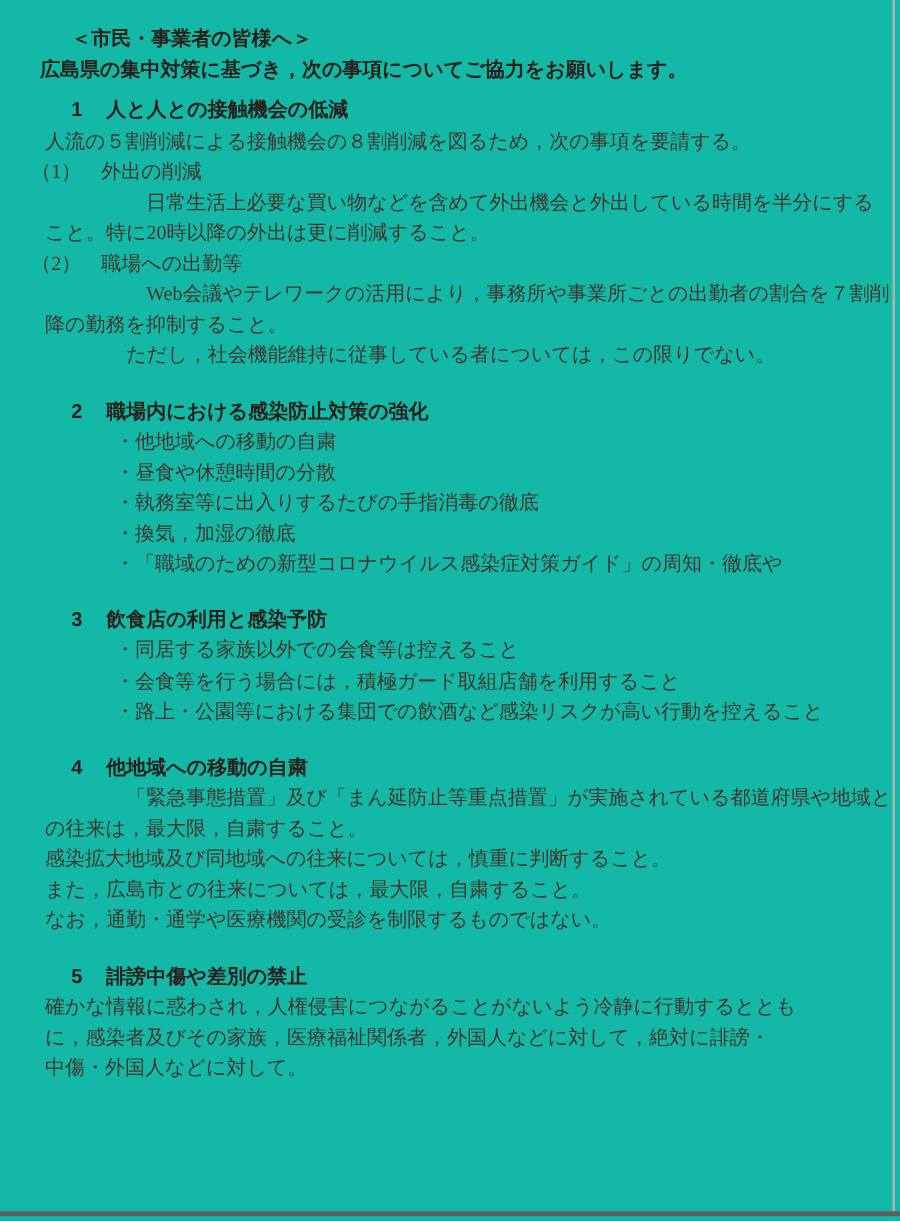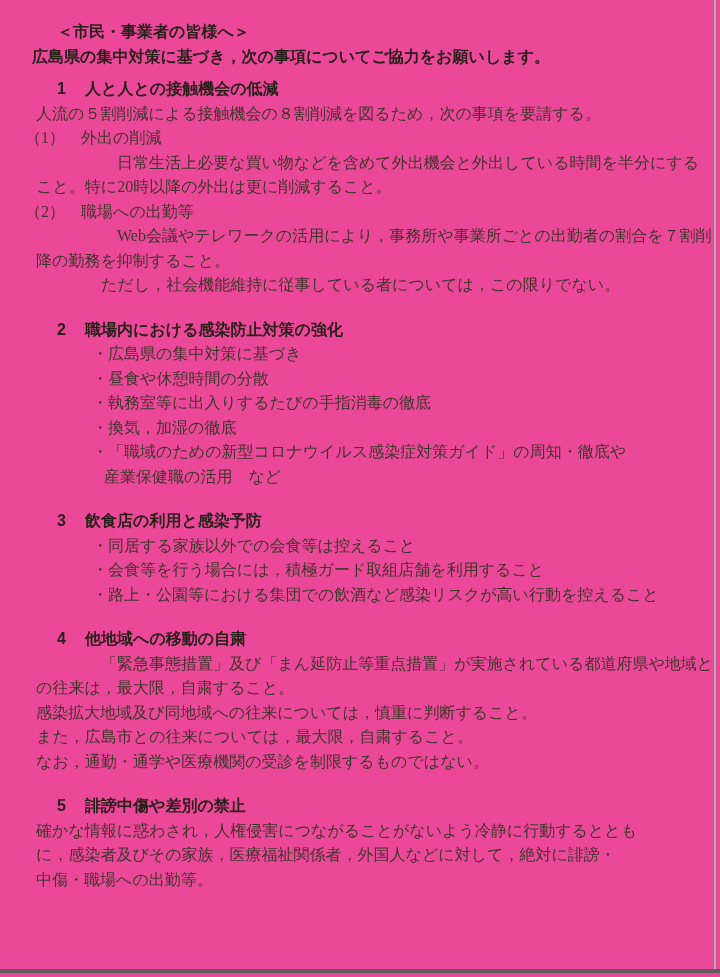--- a/index.html
+++ b/index.html
@@ -1,20 +1,20 @@
 <!DOCTYPE html>
 <html style="--text-color: #41362b; --heading-color: #29201a; --border-right-color: #b0b0b0; --border-bottom-color: #5f5f5f;"><head>
 <meta charset="utf-8">
 <style>
   html,body{margin:0;padding:0;background:#ffffff;}
   .page{
     position:relative;
     width:720px;height:977px;
     box-sizing:border-box;
-    background:#ec4899;
+    background:#14b8a6;
     overflow:hidden;
     font-family:"Liberation Serif","DejaVu Serif",serif;
     font-size:16px;
     line-height:24.5px;
     color:var(--text-color,#41362b);
     padding-top:20px;
   }
   .edge-right{
     position:absolute;top:0;right:4px;width:2px;height:973px;
     background:var(--border-right-color,#b0b0b0);
@@ -61,26 +61,25 @@
         <div class="line numitem">（2）　職場への出勤等</div>
         <div class="line subfirst">Web会議やテレワークの活用により，事務所や事業所ごとの出勤者の割合を７割削</div>
         <div class="line base">降の勤務を抑制すること。</div>
         <div class="line first">ただし，社会機能維持に従事している者については，この限りでない。</div>
       </section>
       <section class="doc-section">
         <div class="sec-heading gothic">
           <span class="sec-num">2</span>
           <span>職場内における感染防止対策の強化</span>
         </div>
-        <div class="line bullet">・広島県の集中対策に基づき</div>
+        <div class="line bullet">・他地域への移動の自粛</div>
         <div class="line bullet">・昼食や休憩時間の分散</div>
         <div class="line bullet">・執務室等に出入りするたびの手指消毒の徹底</div>
         <div class="line bullet">・換気，加湿の徹底</div>
         <div class="line bullet">・「職域のための新型コロナウイルス感染症対策ガイド」の周知・徹底や</div>
-        <div class="line bullet-cont">産業保健職の活用　など</div>
       </section>
       <section class="doc-section">
         <div class="sec-heading gothic">
           <span class="sec-num">3</span>
           <span>飲食店の利用と感染予防</span>
         </div>
         <div class="line bullet">・同居する家族以外での会食等は控えること</div>
         <div class="line bullet">・会食等を行う場合には，積極ガード取組店舗を利用すること</div>
         <div class="line bullet">・路上・公園等における集団での飲酒など感染リスクが高い行動を控えること</div>
       </section>
@@ -95,18 +94,18 @@
         <div class="line base">また，広島市との往来については，最大限，自粛すること。</div>
         <div class="line base">なお，通勤・通学や医療機関の受診を制限するものではない。</div>
       </section>
       <section class="doc-section">
         <div class="sec-heading gothic">
           <span class="sec-num">5</span>
           <span>誹謗中傷や差別の禁止</span>
         </div>
         <div class="line base">確かな情報に惑わされ，人権侵害につながることがないよう冷静に行動するととも</div>
         <div class="line base">に，感染者及びその家族，医療福祉関係者，外国人などに対して，絶対に誹謗・</div>
-        <div class="line base">中傷・職場への出勤等。</div>
+        <div class="line base">中傷・外国人などに対して。</div>
       </section>
     </div>
   <div class="edge-right"></div>
   <div class="edge-bottom"></div>
 </div>
 
 </body></html>

